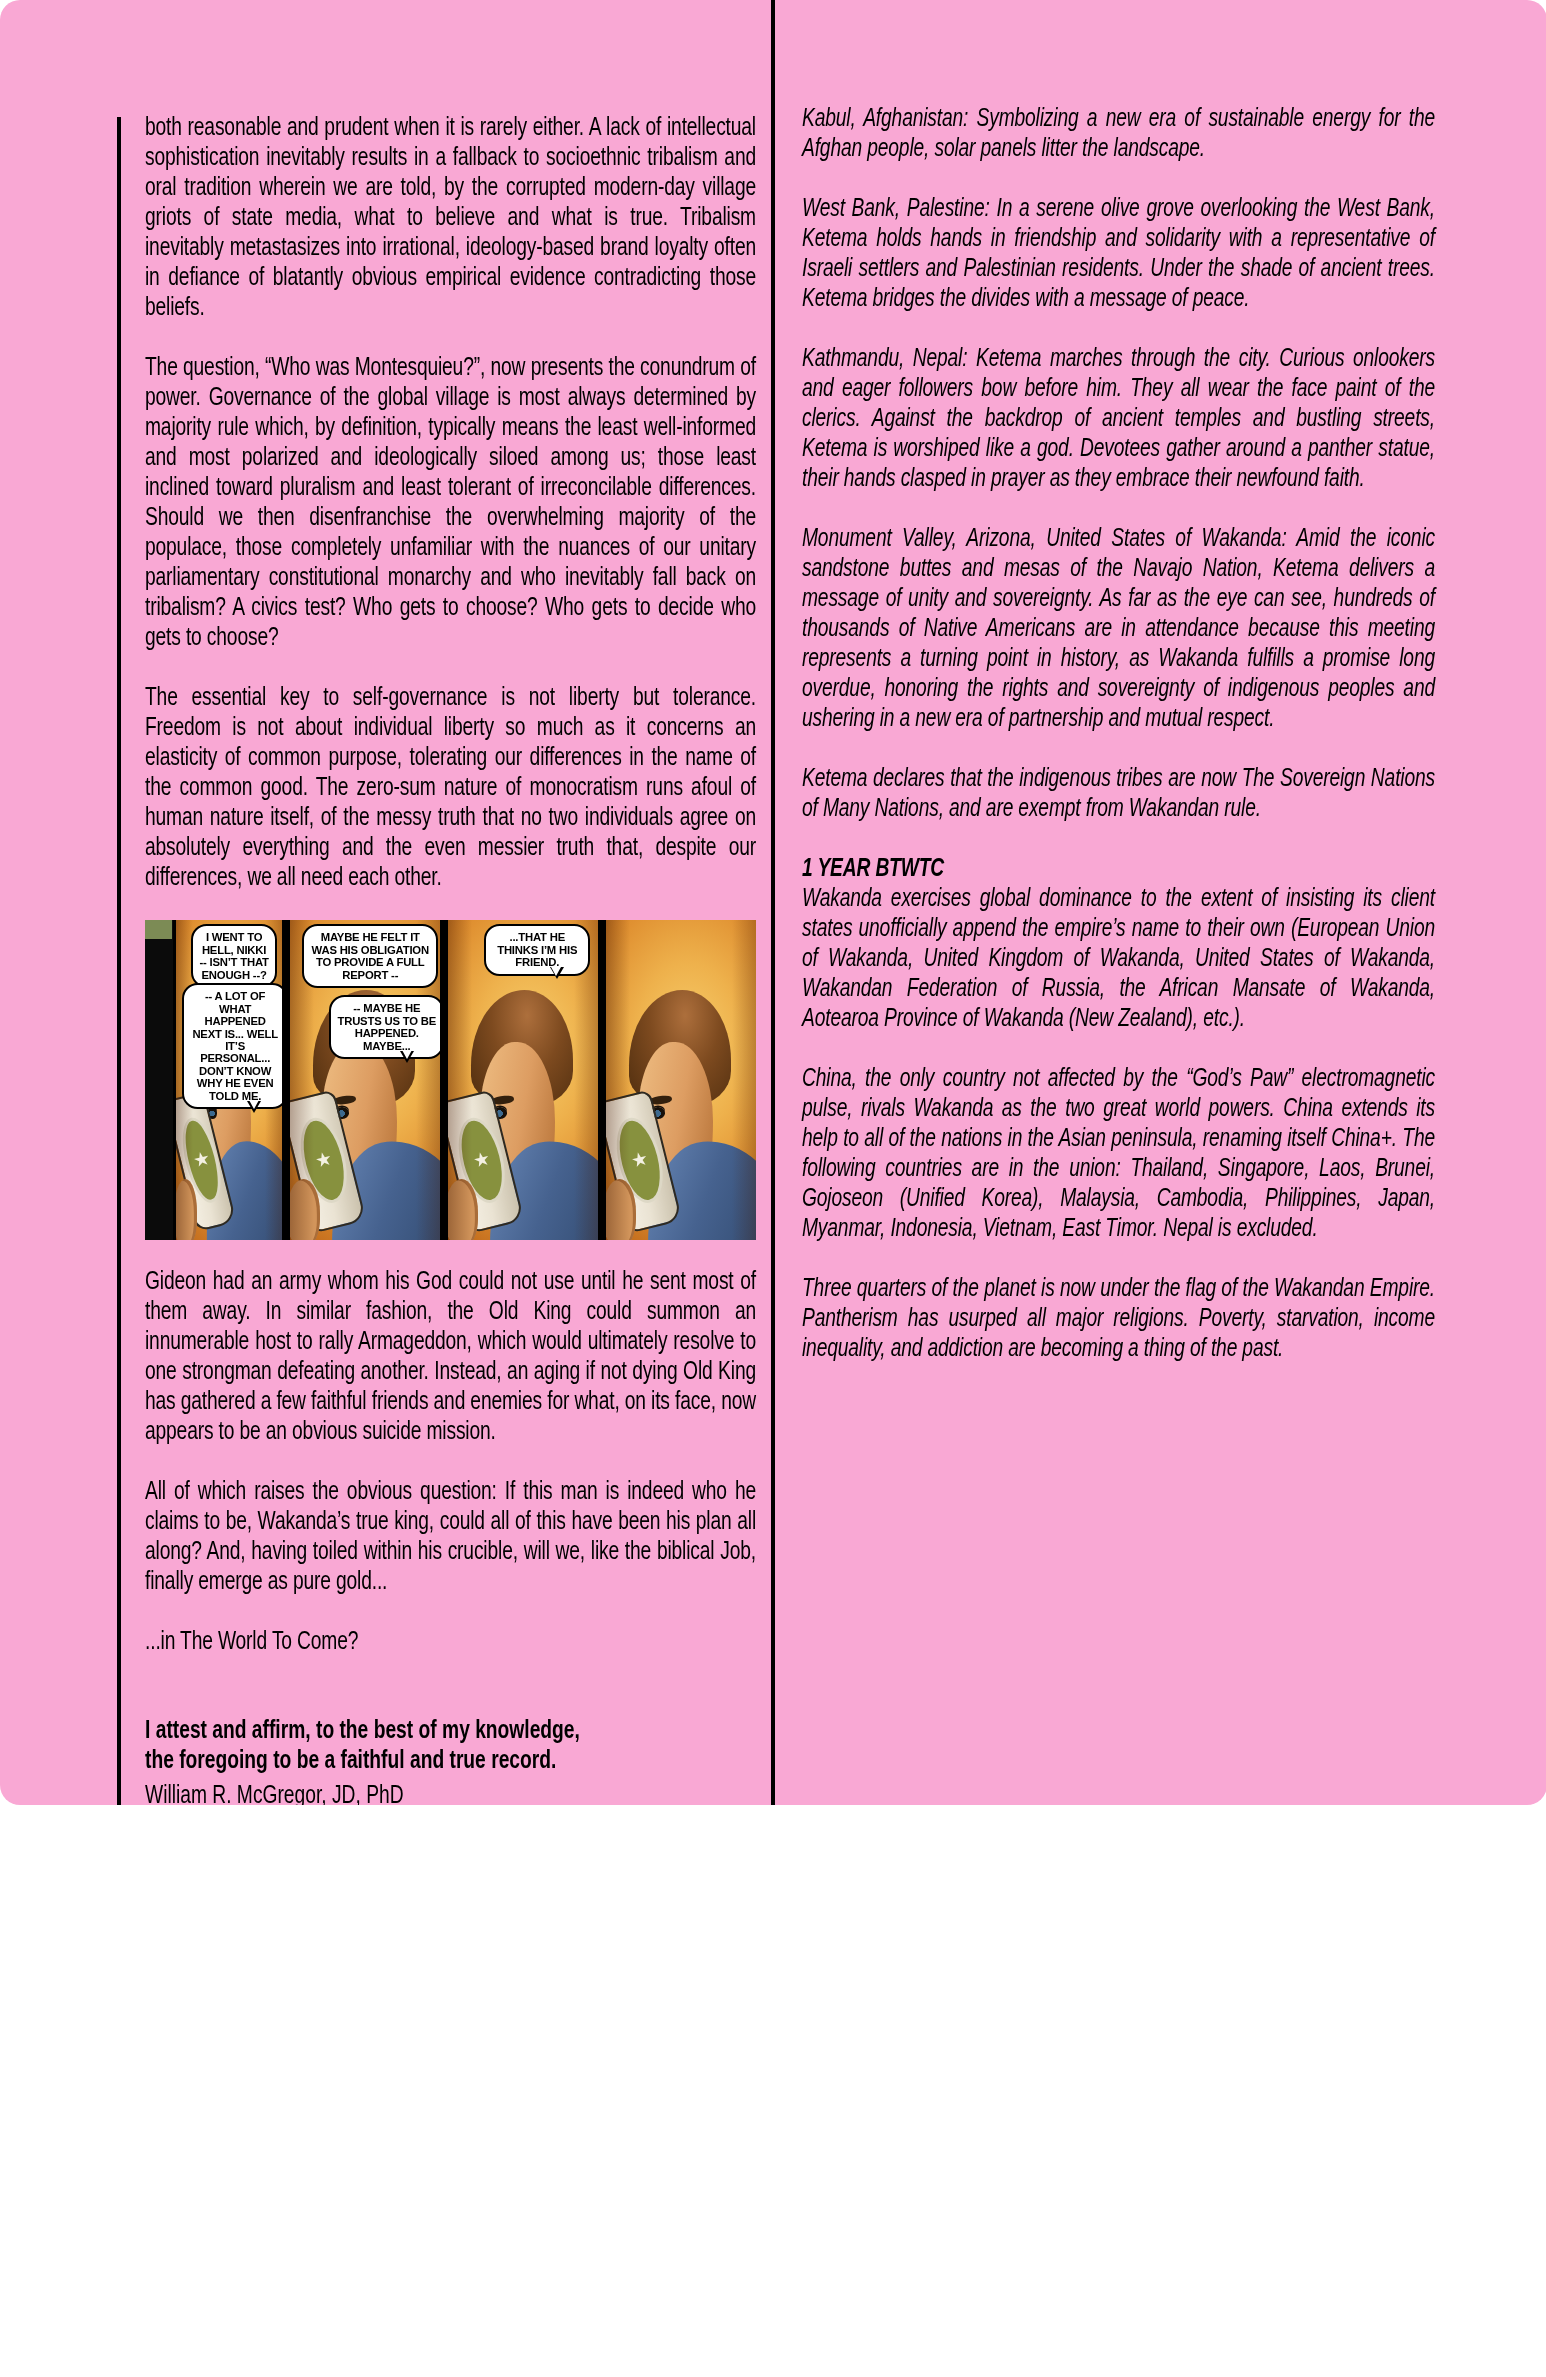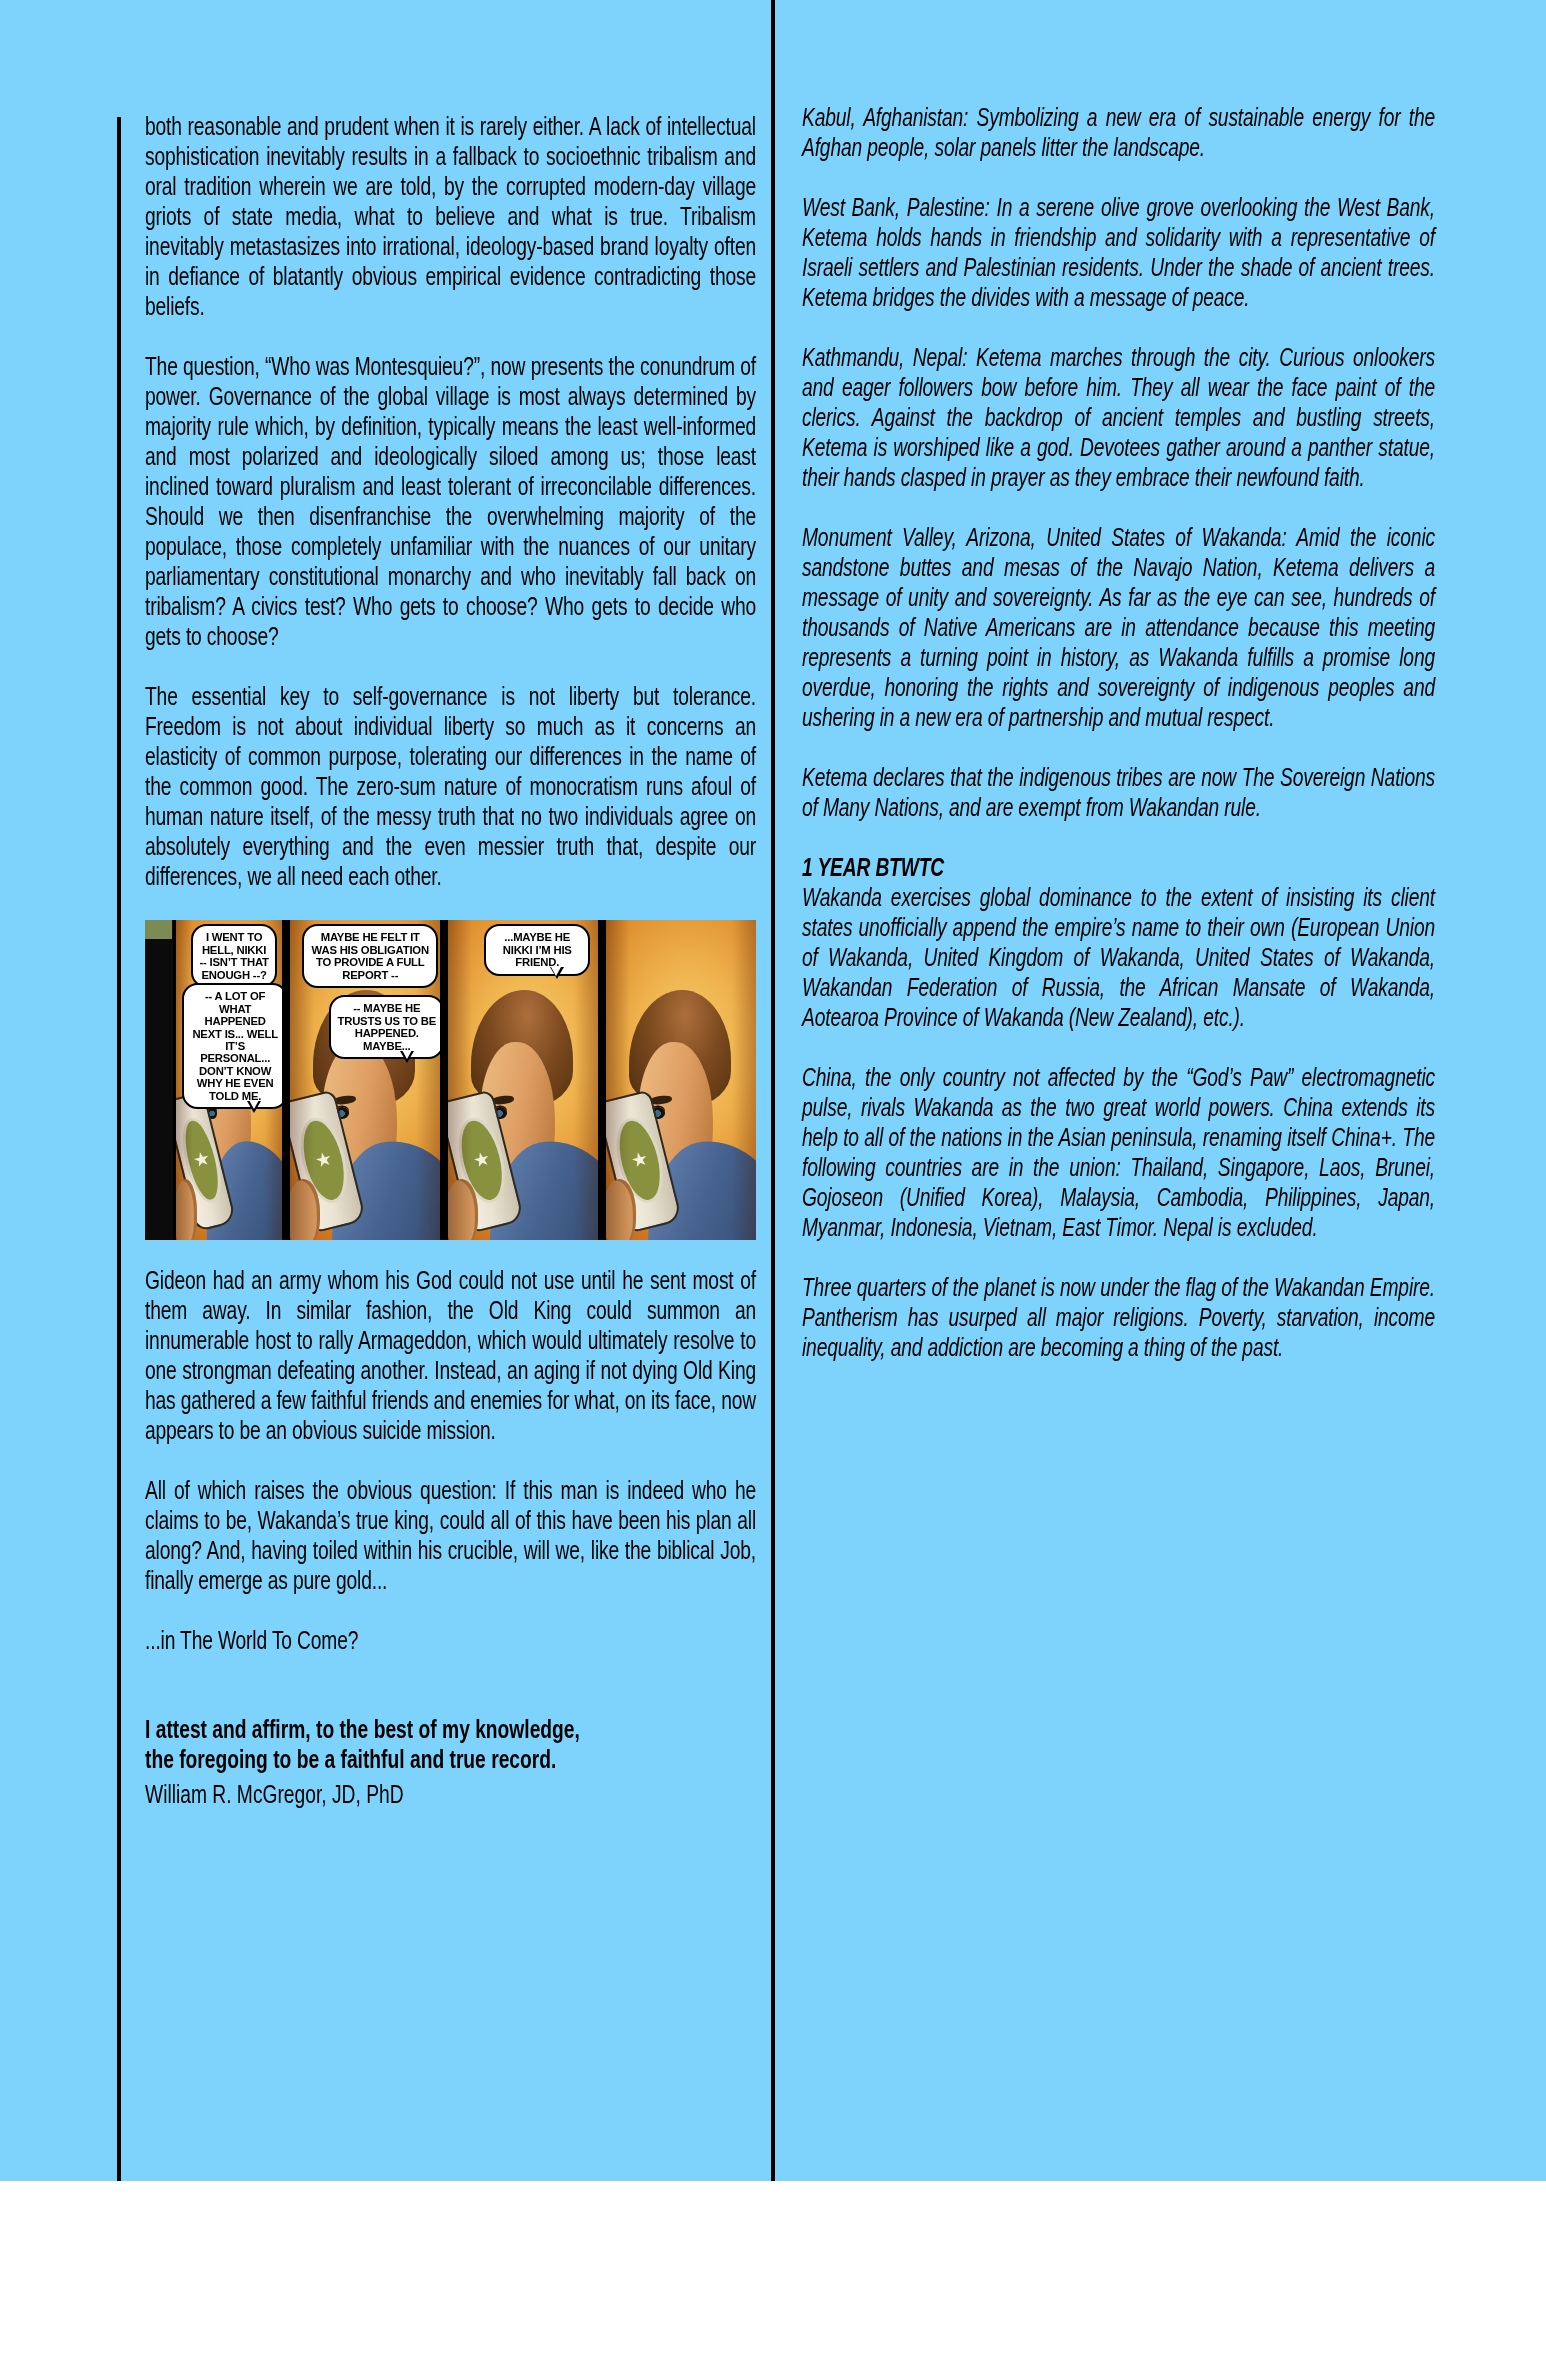--- a/index.html
+++ b/index.html
@@ -1,17 +1,17 @@
 <!DOCTYPE html>
 <html style="font-size:12.4px"><head>
 <meta charset="utf-8">
 <style>
   html,body{margin:0;padding:0;background:#fff;}
-  .page{position:relative;width:1547px;height:2181px;background:#7dd3fc;overflow:hidden;
-        font-family:"Liberation Sans",sans-serif;color:#000;}
+  .page{position:relative;width:1547px;height:1805px;background:#f9a8d4;overflow:hidden;
+        font-family:"Liberation Sans",sans-serif;color:#000;border-radius:20px;}
   .rule{position:absolute;background:#000;}
   .rule-left{left:117px;top:117px;width:3.9px;height:2074px;}
   .rule-center{left:771px;top:0;width:3.9px;height:2188px;}
 
   .col{position:absolute;}
   .col-left{left:145px;top:111px;width:611px;}
   .col-right{left:802px;top:102px;width:633px;font-style:italic;}
 
   
   .squeeze{width:130%;transform:scaleX(0.76923);transform-origin:0 0;}
@@ -144,21 +144,21 @@
         <div class="brow"></div>
         <div class="eye"></div>
         <div class="mouth"></div>
         <div class="shirt"></div>
         <div class="cup">
           <div class="cup-logo">
             <span>★</span>
           </div>
         </div>
         <div class="hand"></div>
-        <div class="balloon p3-b1 tail">...MAYBE HE NIKKI I’M HIS FRIEND.</div>
+        <div class="balloon p3-b1 tail">...THAT HE THINKS I’M HIS FRIEND.</div>
       </div>
 
       <div class="panel">
         <div class="hair"></div>
         <div class="hair-lock"></div>
         <div class="face"></div>
         <div class="brow"></div>
         <div class="eye"></div>
         <div class="mouth"></div>
         <div class="shirt"></div>

